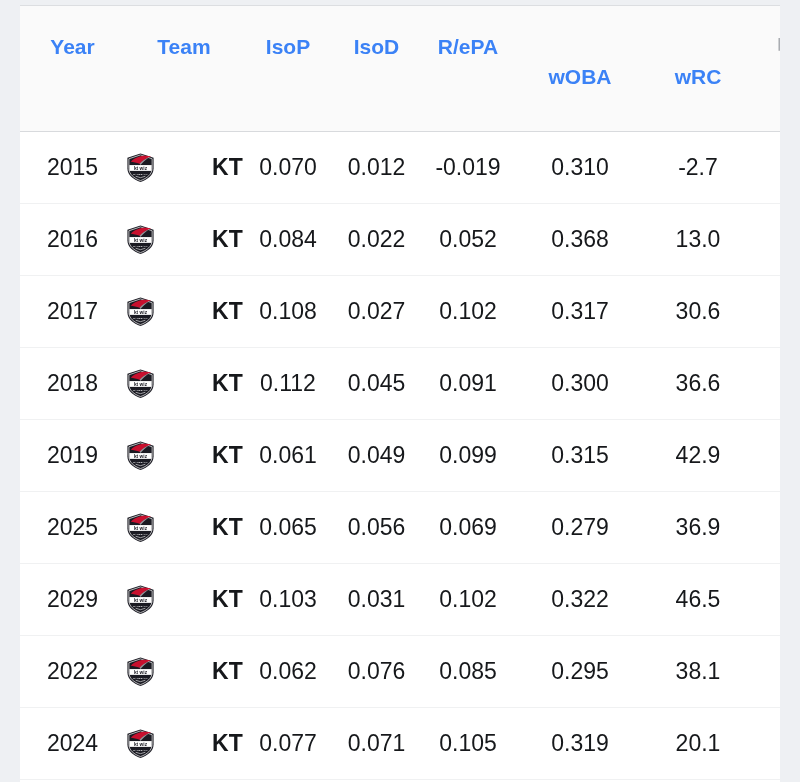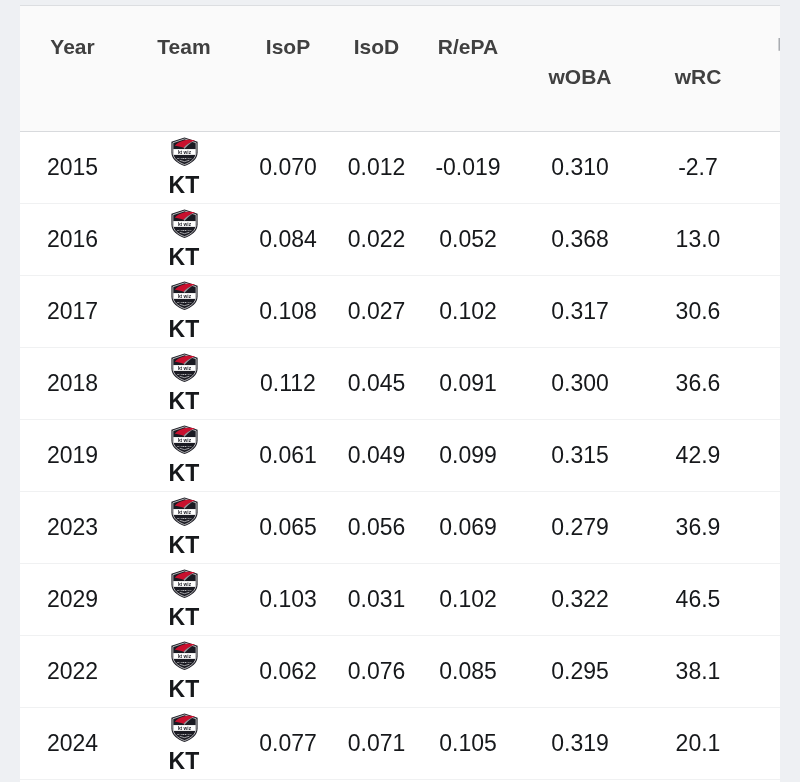--- a/index.html
+++ b/index.html
@@ -43,21 +43,21 @@
   
   thead tr {
     background: #fafafa;
   }
   thead th {
     height: 125px;
     padding: 0;
     margin: 0;
     font-weight: bold;
     font-size: 21px;
-    color: #404040;
+    color: #3b82f6;
     text-align: center;
     vertical-align: middle;
     border-bottom: 1px solid #d8dadd;
     background: #fafafa;
     position: relative;
   }
   
   th.hdr-upper .hdr-text {
     position: relative;
     top: -22px;
@@ -98,21 +98,20 @@
   }
 
   td.col-year { font-size: 23px; }
 
   
   .team-cell-inner {
     display: flex;
     align-items: center;
     justify-content: space-between;
     gap: 5px;
-    flex-direction: column;
   }
   .team-abbr {
     font-weight: bold;
     font-size: 23px;
     color: #16181b;
     letter-spacing: 0.2px;
   }
 
   .team-logo {
     width: 31px;
@@ -292,21 +291,21 @@
               </div>
             </td>
             <td class="col-isop">0.061</td>
             <td class="col-isod">0.049</td>
             <td class="col-repa">0.099</td>
             <td class="col-woba">0.315</td>
             <td class="col-wrc">42.9</td>
             <td></td>
           </tr>
           <tr>
-            <td class="col-year">2023</td>
+            <td class="col-year">2025</td>
             <td class="col-team">
               <div class="team-cell-inner">
                 <svg class="team-logo" viewBox="0 0 64 64">
                   <path d="M32 3 L59 12 L59 34 C59 47 47 57 32 62 C17 57 5 47 5 34 L5 12 Z" fill="#1a1a22"></path>
                   <path d="M32 6 L56 14 L56 34 C56 45.5 45.5 54.5 32 59 C18.5 54.5 8 45.5 8 34 L8 14 Z" fill="none" stroke="#ffffff" stroke-width="1.4"></path>
                   <path d="M12 20 C22 9 40 6 54 9 C44 13 36 18 30 24 C24 22 17 21 12 20 Z" fill="#c8102e"></path>
                   <path d="M30 24 C35 19 42 14 50 11 C42 17 36 22 32 27 Z" fill="#ffffff" opacity="0.55"></path>
                   <rect x="9" y="27" width="46" height="12" fill="#ffffff"></rect>
                   <text x="32" y="36.4" font-family="Liberation Sans, sans-serif" font-size="10" font-weight="bold" fill="#1a1a22" text-anchor="middle">kt wiz</text>
                   <text x="32" y="47" font-family="Liberation Sans, sans-serif" font-size="5.2" fill="#ffffff" text-anchor="middle" letter-spacing="0.5">BASEBALL</text>

